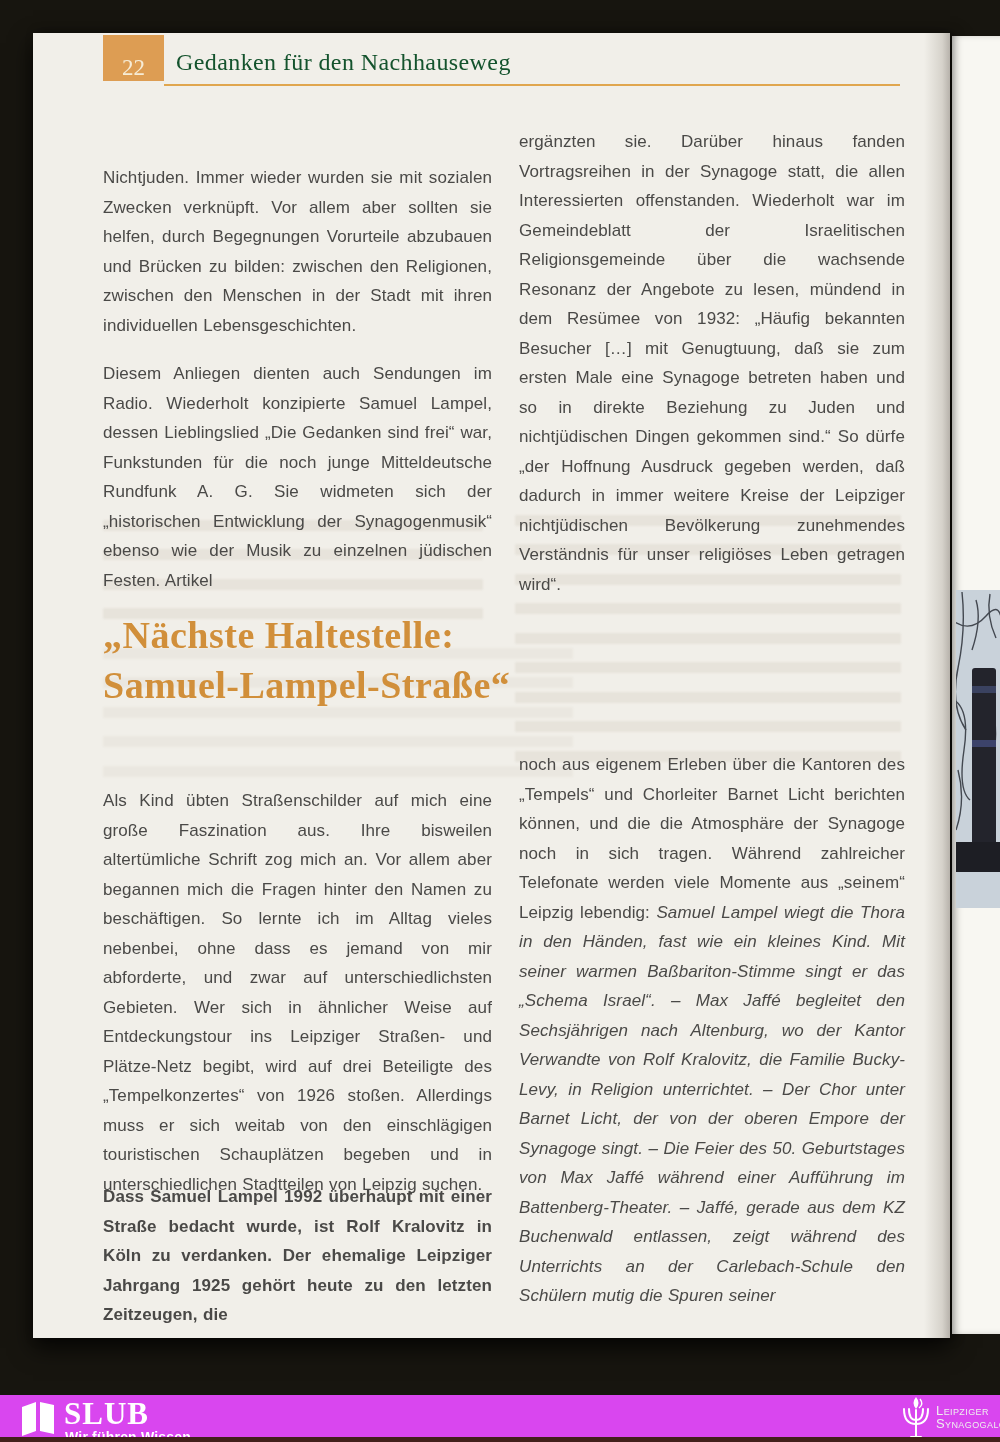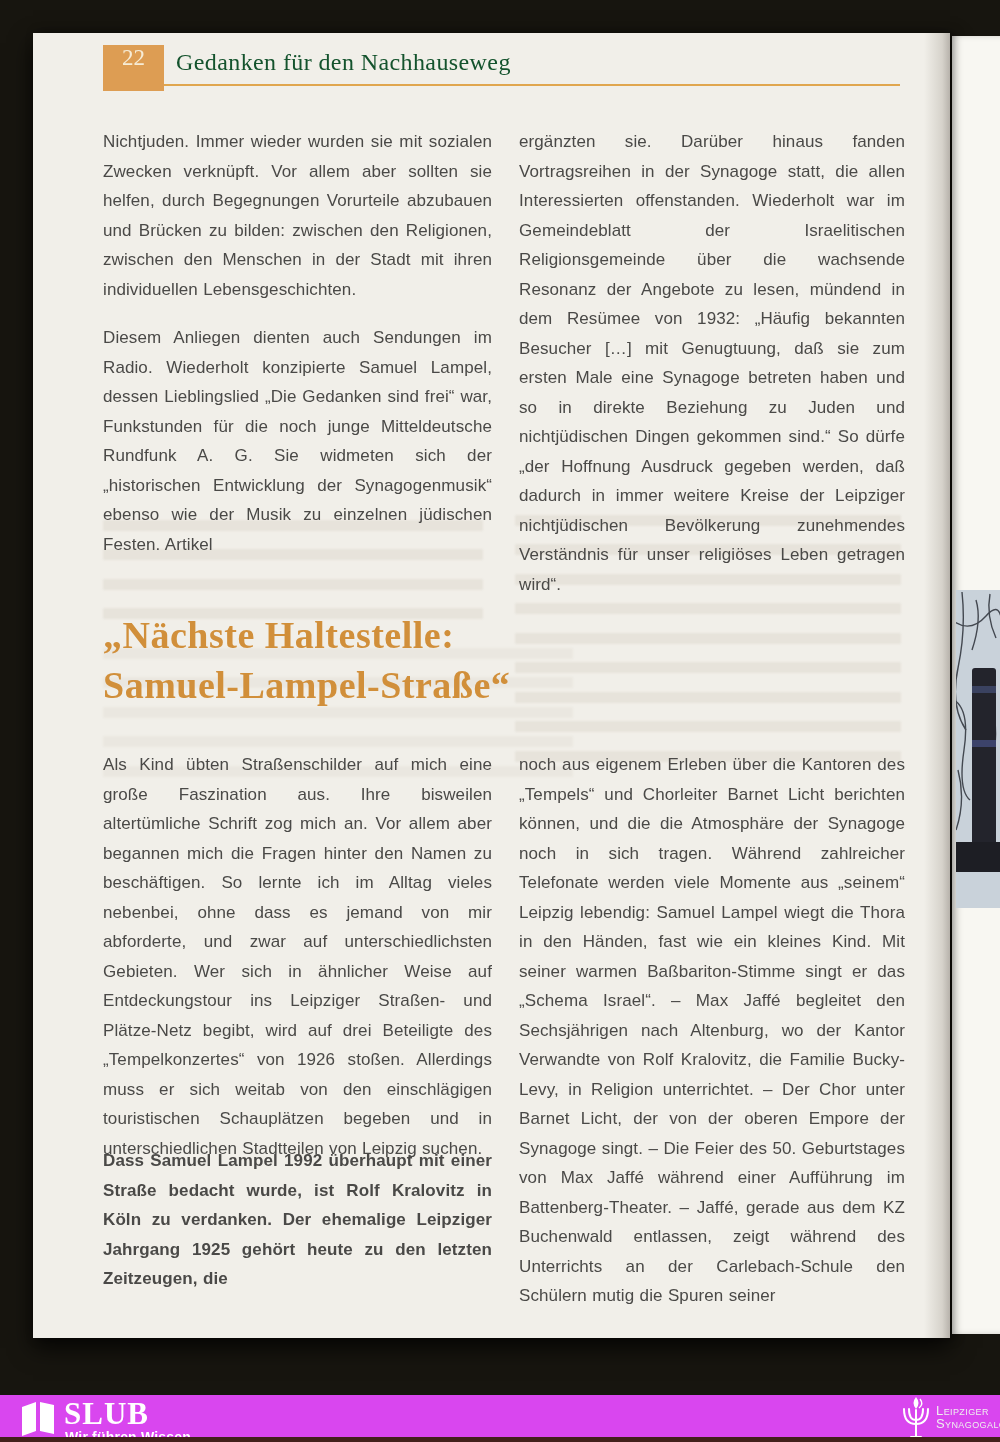--- a/index.html
+++ b/index.html
@@ -20,37 +20,37 @@
   }
   
   .page-sliver{
     position:absolute;left:952px;top:36px;width:48px;height:1298px;
     background:#f8f7f2;
     box-shadow:inset 6px 0 8px -4px rgba(0,0,0,.45);
   }
   .sliver-photo{position:absolute;left:4px;top:554px;width:44px;height:318px;overflow:hidden;}
   
   .page-number-box{
-    position:absolute;left:70px;top:12px;width:61px;height:46px;
-    display:flex;align-items:flex-start;justify-content:center;
+    position:absolute;left:70px;top:2px;width:61px;height:46px;
+    display:flex;align-items:flex-end;justify-content:center;
     font-family:"Liberation Serif",serif;font-size:23px;color:#f6ecd6;
   }
   .header-title{
     position:absolute;left:143px;top:16px;
     font-family:"Liberation Serif",serif;font-size:24px;letter-spacing:.4px;
   }
   .header-rule{position:absolute;left:131px;top:51px;width:736px;height:2px;}
   
   .col-text{
     position:absolute;color:#4a4947;font-size:17px;line-height:29.5px;
     text-align:justify;letter-spacing:.1px;word-spacing:.5px;
   }
-  .left-col{left:70px;width:389px;}
+  .left-col{left:70px;width:389px;margin-top:36px;}
   .right-col{left:486px;width:386px;}
-  .italic{margin-top:26px;}
+  .italic{font-style:italic;margin-top:26px;}
   
   .section-heading{
     position:absolute;left:70px;top:577px;width:480px;
     font-family:"Liberation Serif",serif;font-weight:700;
     font-size:38px;line-height:50px;letter-spacing:.5px;
     text-align:left;
   }
   
   .ghost{
     position:absolute;opacity:.55;filter:blur(1.1px);

